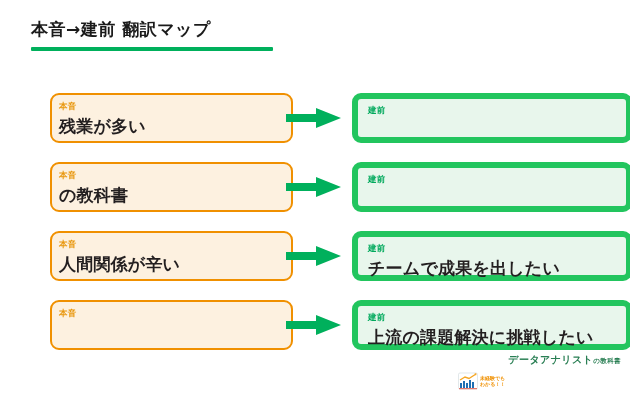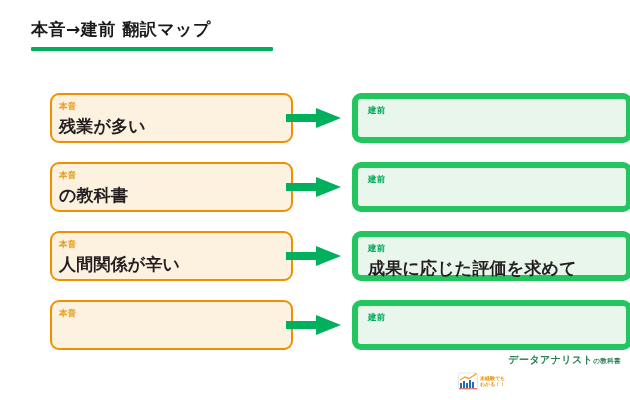--- a/index.html
+++ b/index.html
@@ -198,35 +198,36 @@
       <div class="box-label">本音</div>
       <div class="box-text">人間関係が辛い</div>
     </div>
     <div class="arrow">
       <svg width="56" height="22" viewBox="0 0 56 22">
         <path d="M0 7 H30 V1 L55 11 L30 21 V15 H0 Z" fill="#00b05c"></path>
       </svg>
     </div>
     <div class="box box-tatemae">
       <div class="box-label">建前</div>
-      <div class="box-text">成果に応じた評価を求めて</div>
-    </div>
-  </div>
-
-  <div class="row">
-    <div class="box box-honne">
-      <div class="box-label">本音</div>
-    </div>
-    <div class="arrow">
-      <svg width="56" height="22" viewBox="0 0 56 22">
-        <path d="M0 7 H30 V1 L55 11 L30 21 V15 H0 Z" fill="#00b05c"></path>
-      </svg>
-    </div>
-    <div class="box box-tatemae">
-      <div class="box-label">建前</div>
+      <div class="box-text">チームで成果を出したい</div>
+    </div>
+  </div>
+
+  <div class="row">
+    <div class="box box-honne">
+      <div class="box-label">本音</div>
+    </div>
+    <div class="arrow">
+      <svg width="56" height="22" viewBox="0 0 56 22">
+        <path d="M0 7 H30 V1 L55 11 L30 21 V15 H0 Z" fill="#00b05c"></path>
+      </svg>
+    </div>
+    <div class="box box-tatemae">
+      <div class="box-label">建前</div>
+      <div class="box-text">上流の課題解決に挑戦したい</div>
     </div>
   </div>
 
 </div>
 
 <div class="footer-logo">
   <div class="logo-mark">
     <svg width="20" height="18" viewBox="0 0 20 18">
       <rect x="0.5" y="1" width="19" height="16" rx="1.5" fill="#ffffff" stroke="#cfd8dc" stroke-width="0.6"></rect>
       <rect x="2" y="11" width="2" height="5" fill="#1f6fb2"></rect>

